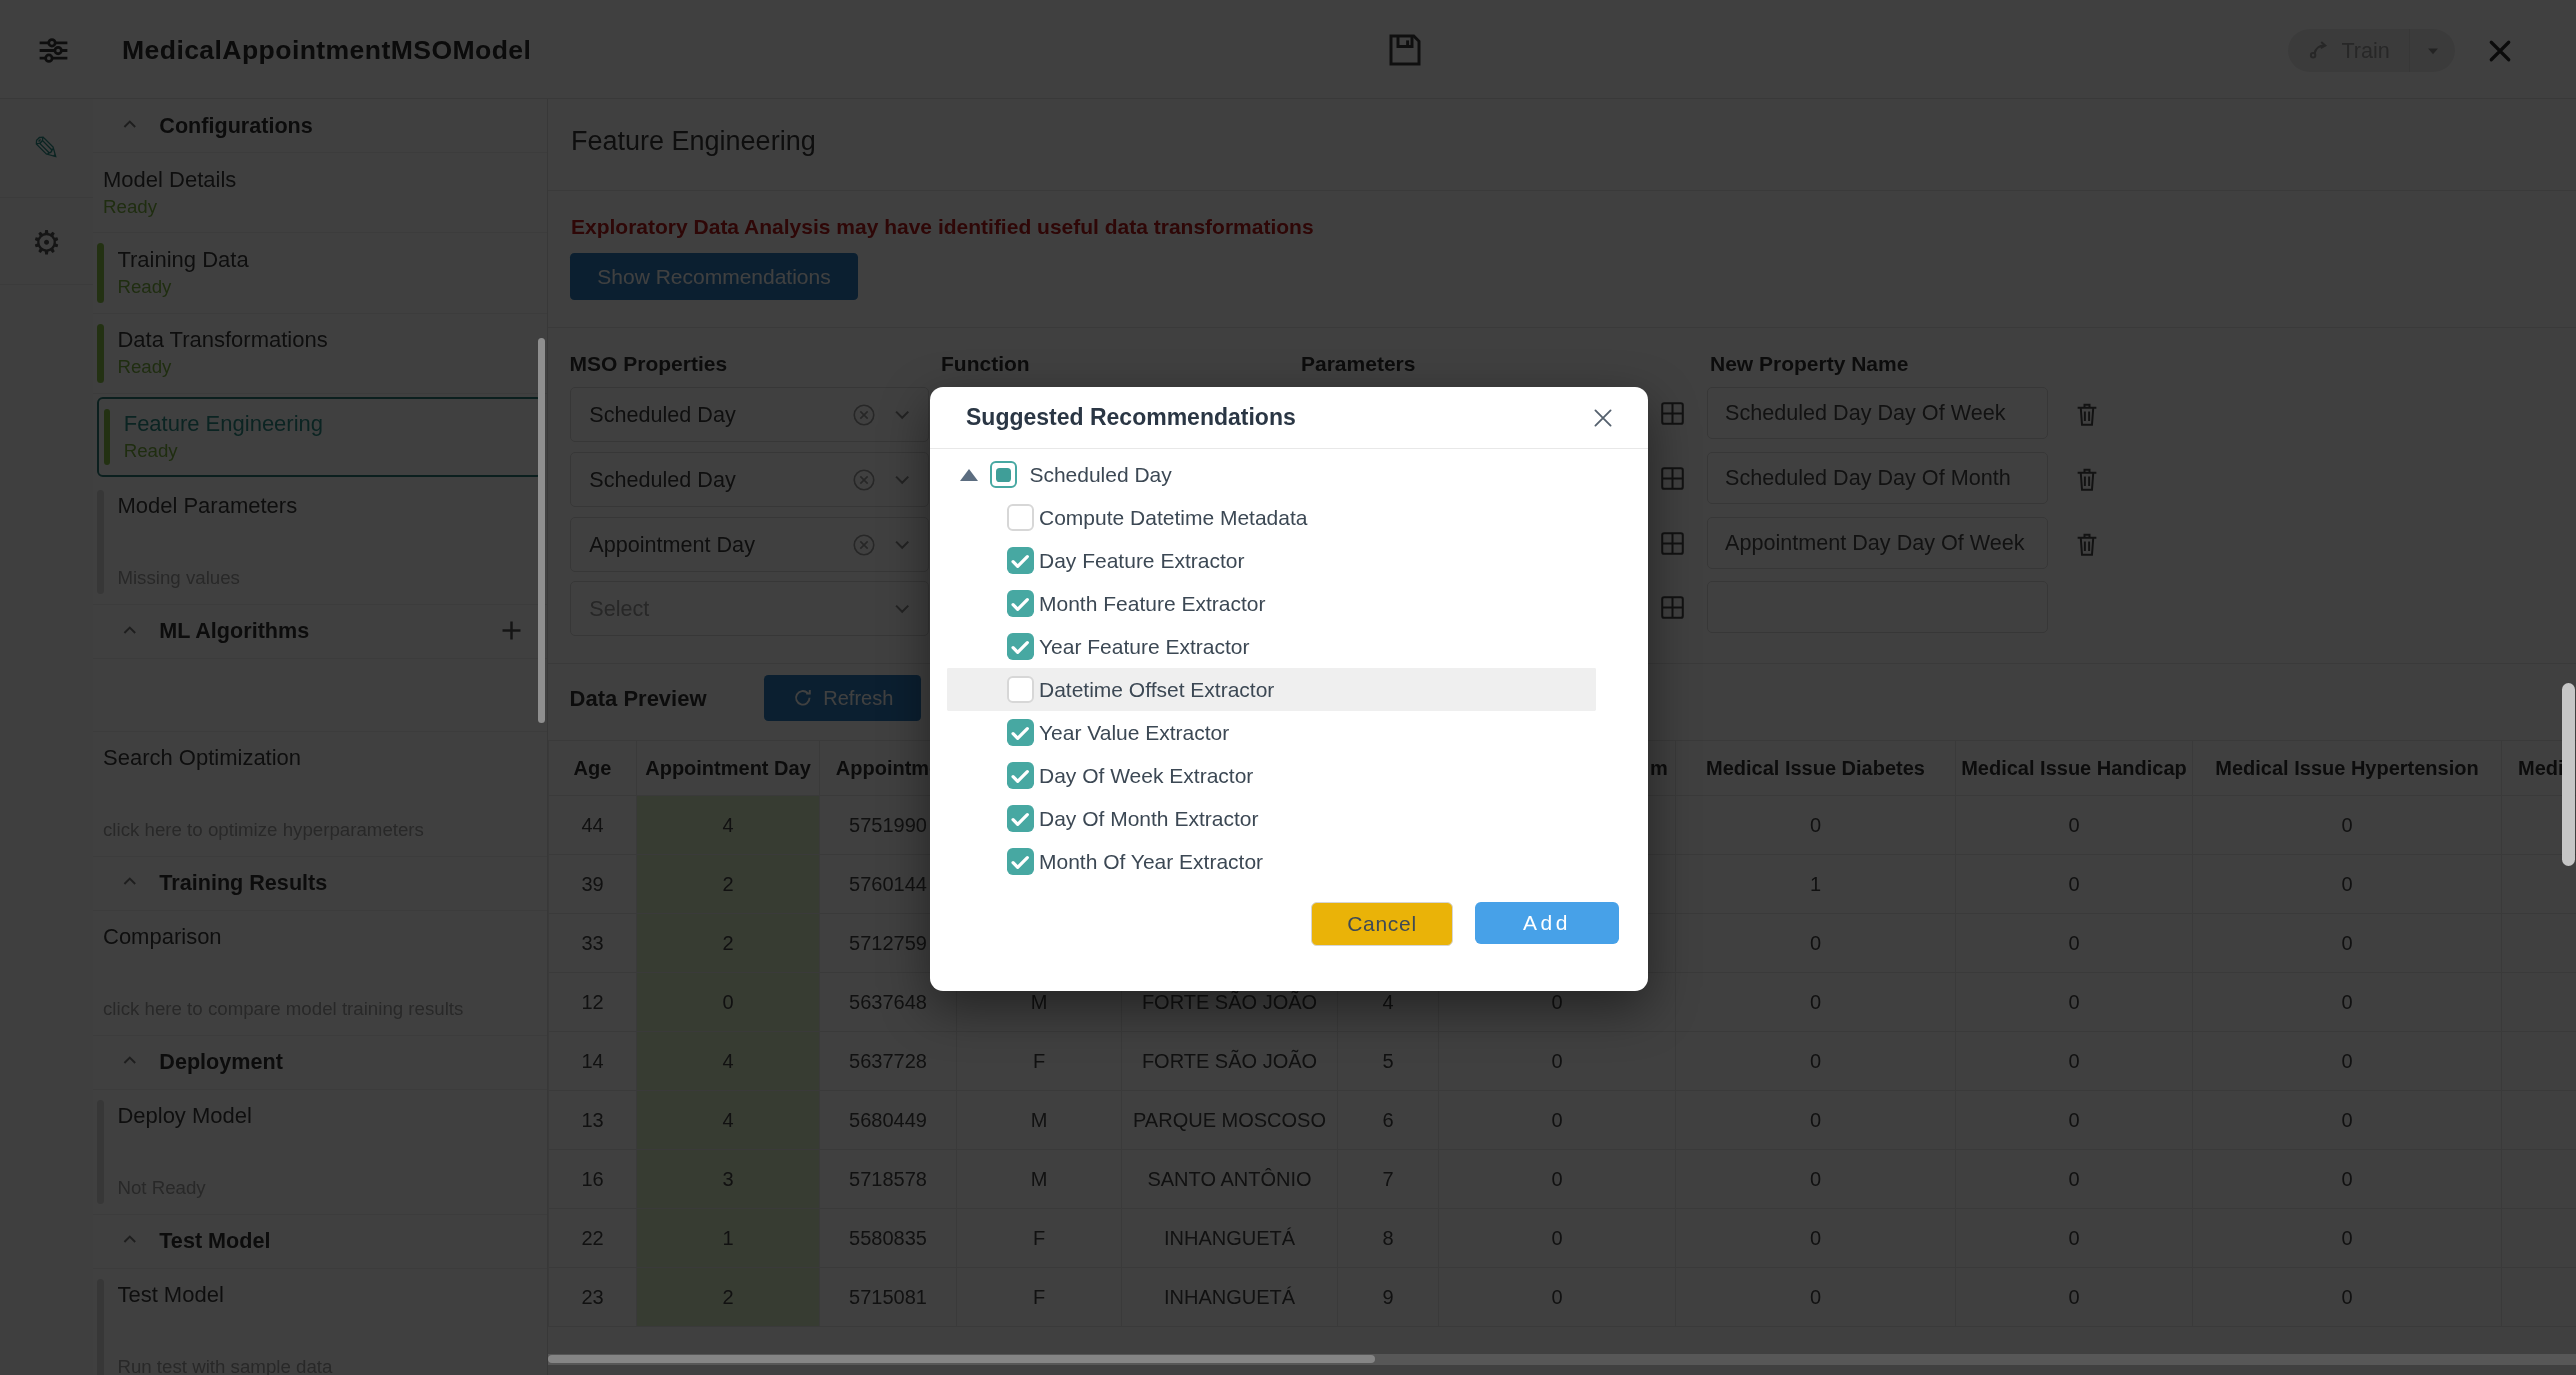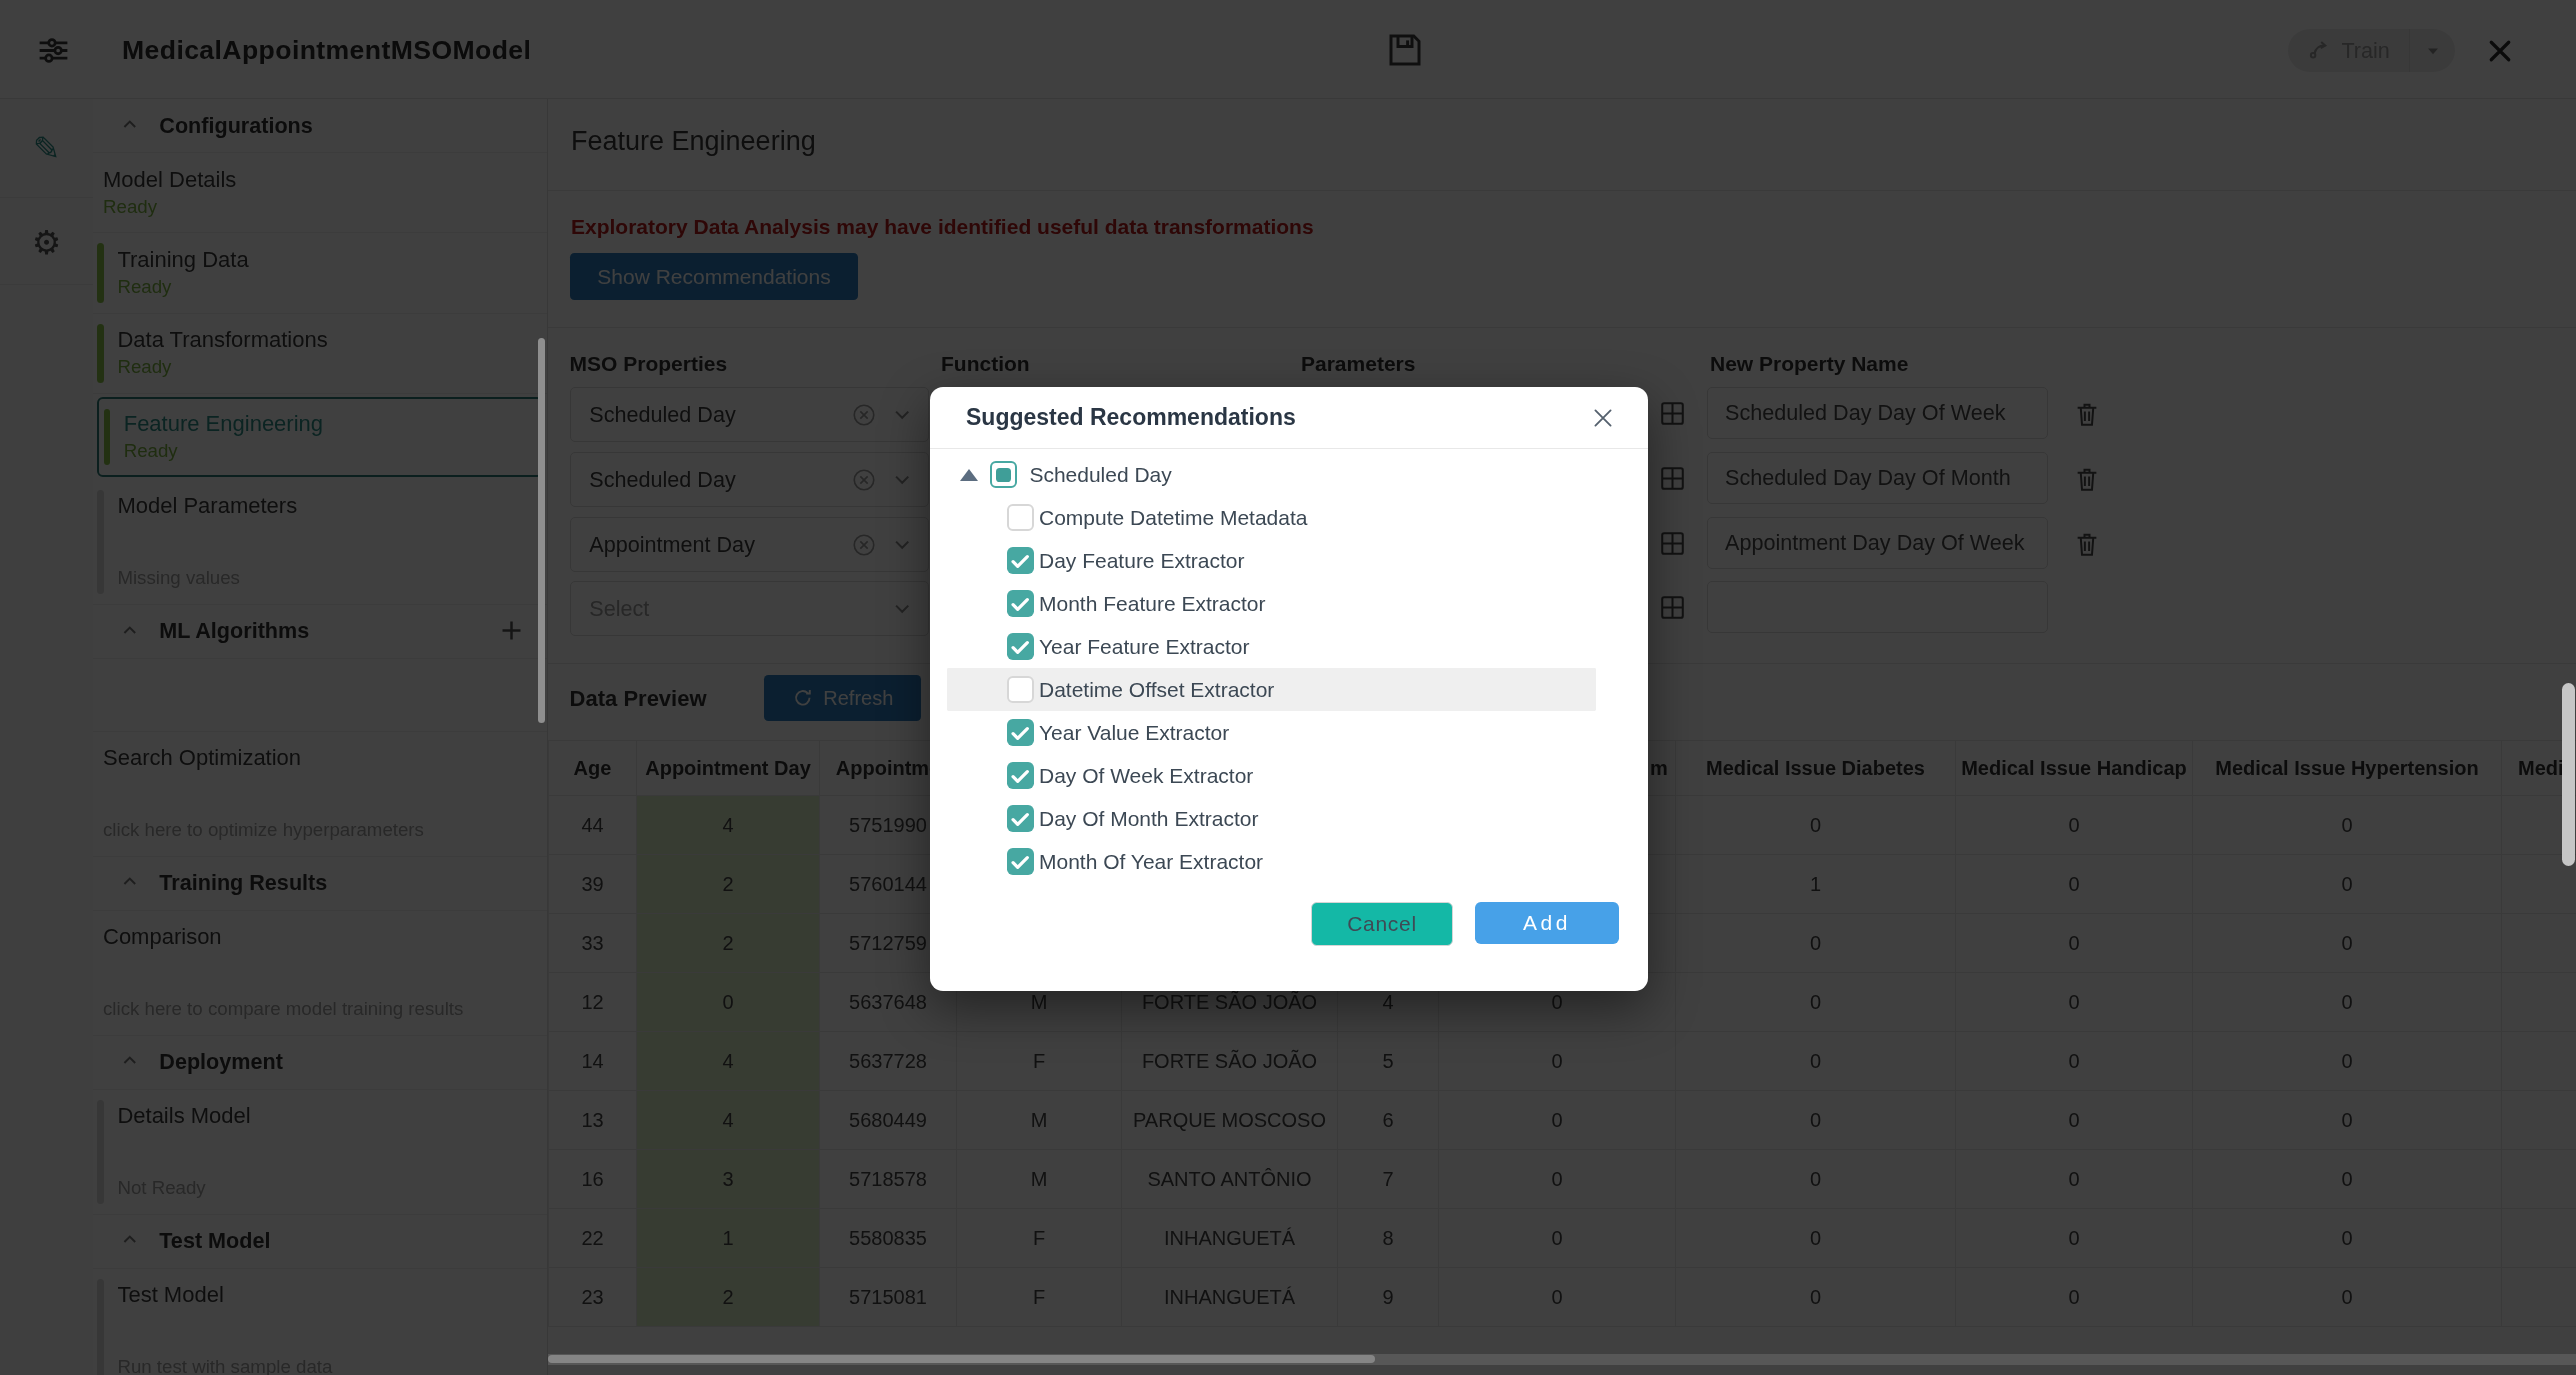--- a/index.html
+++ b/index.html
@@ -83,21 +83,21 @@
   .tree-item{height:43px;display:flex;align-items:center;margin:0 52px 0 17px;padding-left:60px;gap:5px;border-radius:1.4px;}
   .tree-item.hl-row{background:#efefef;}
   .t-label{font-size:21px;color:#3C4854;}
   .cb{width:27px;height:27px;border-radius:5.8px;flex:none;box-sizing:border-box;cursor:pointer;display:flex;align-items:center;justify-content:center;}
   .cb.checked{background:#47A8A2;}
   .cb.un{background:#fff;border:2.2px solid #d7d7d7;}
   .cb.ind{background:#fff;border:2.9px solid #47A8A2;}
   .cb.ind .sq{width:14.4px;height:14.4px;border-radius:3.6px;background:#3F9E98;}
   .tri-up{width:0;height:0;border-left:9.3px solid transparent;border-right:9.3px solid transparent;border-bottom:12.2px solid #5c6d80;flex:none;cursor:pointer;}
   .modal-actions{position:absolute;right:29px;bottom:45px;display:flex;gap:22px;}
-  .btn-cancel{width:140px;height:42px;border:0.7px solid #d5d5d5;border-radius:5.8px;background:#14b8a6;color:#3f4a55;font-size:21px;display:flex;align-items:center;justify-content:center;letter-spacing:0.7px;cursor:pointer;}
+  .btn-cancel{width:140px;height:42px;border:0.7px solid #d5d5d5;border-radius:5.8px;background:#eab308;color:#3f4a55;font-size:21px;display:flex;align-items:center;justify-content:center;letter-spacing:0.7px;cursor:pointer;}
   .btn-add{width:144px;height:42px;border-radius:5.8px;background:#47A1E8;color:#fff;font-size:21px;display:flex;align-items:center;justify-content:center;letter-spacing:3.6px;cursor:pointer;}
 
   
   .v-thumb{position:absolute;right:1.4px;top:683px;width:12.2px;height:183px;border-radius:6.5px;background:#c6c6c6;z-index:130;cursor:pointer;}
   .sb-thumb{position:absolute;left:538px;top:338px;width:6.5px;height:385px;border-radius:3.6px;background:#8f8f8f;z-index:130;cursor:pointer;}
 </style>
 </head>
 <body>
 
 <div class="screen">
@@ -204,21 +204,21 @@
         <div class="s-status st-gray">click here to compare model training results</div>
       </div>
       <div class="s-header">
         <span><svg viewBox="0 0 24 24" width="21.6" height="21.6" fill="none" stroke="#777" stroke-width="2.2">
             <path d="M6 14.5L12 8.5l6 6"></path>
           </svg></span>
         <span class="s-h-label">Deployment</span>
       </div>
       <div class="s-item has-bar">
         <div class="bar bar-gray"></div>
-        <div class="s-title">Details Model</div>
+        <div class="s-title">Deploy Model</div>
         <div class="s-status st-gray">Not Ready</div>
       </div>
       <div class="s-header">
         <span><svg viewBox="0 0 24 24" width="21.6" height="21.6" fill="none" stroke="#777" stroke-width="2.2">
             <path d="M6 14.5L12 8.5l6 6"></path>
           </svg></span>
         <span class="s-h-label">Test Model</span>
       </div>
       <div class="s-item has-bar">
         <div class="bar bar-gray"></div>

